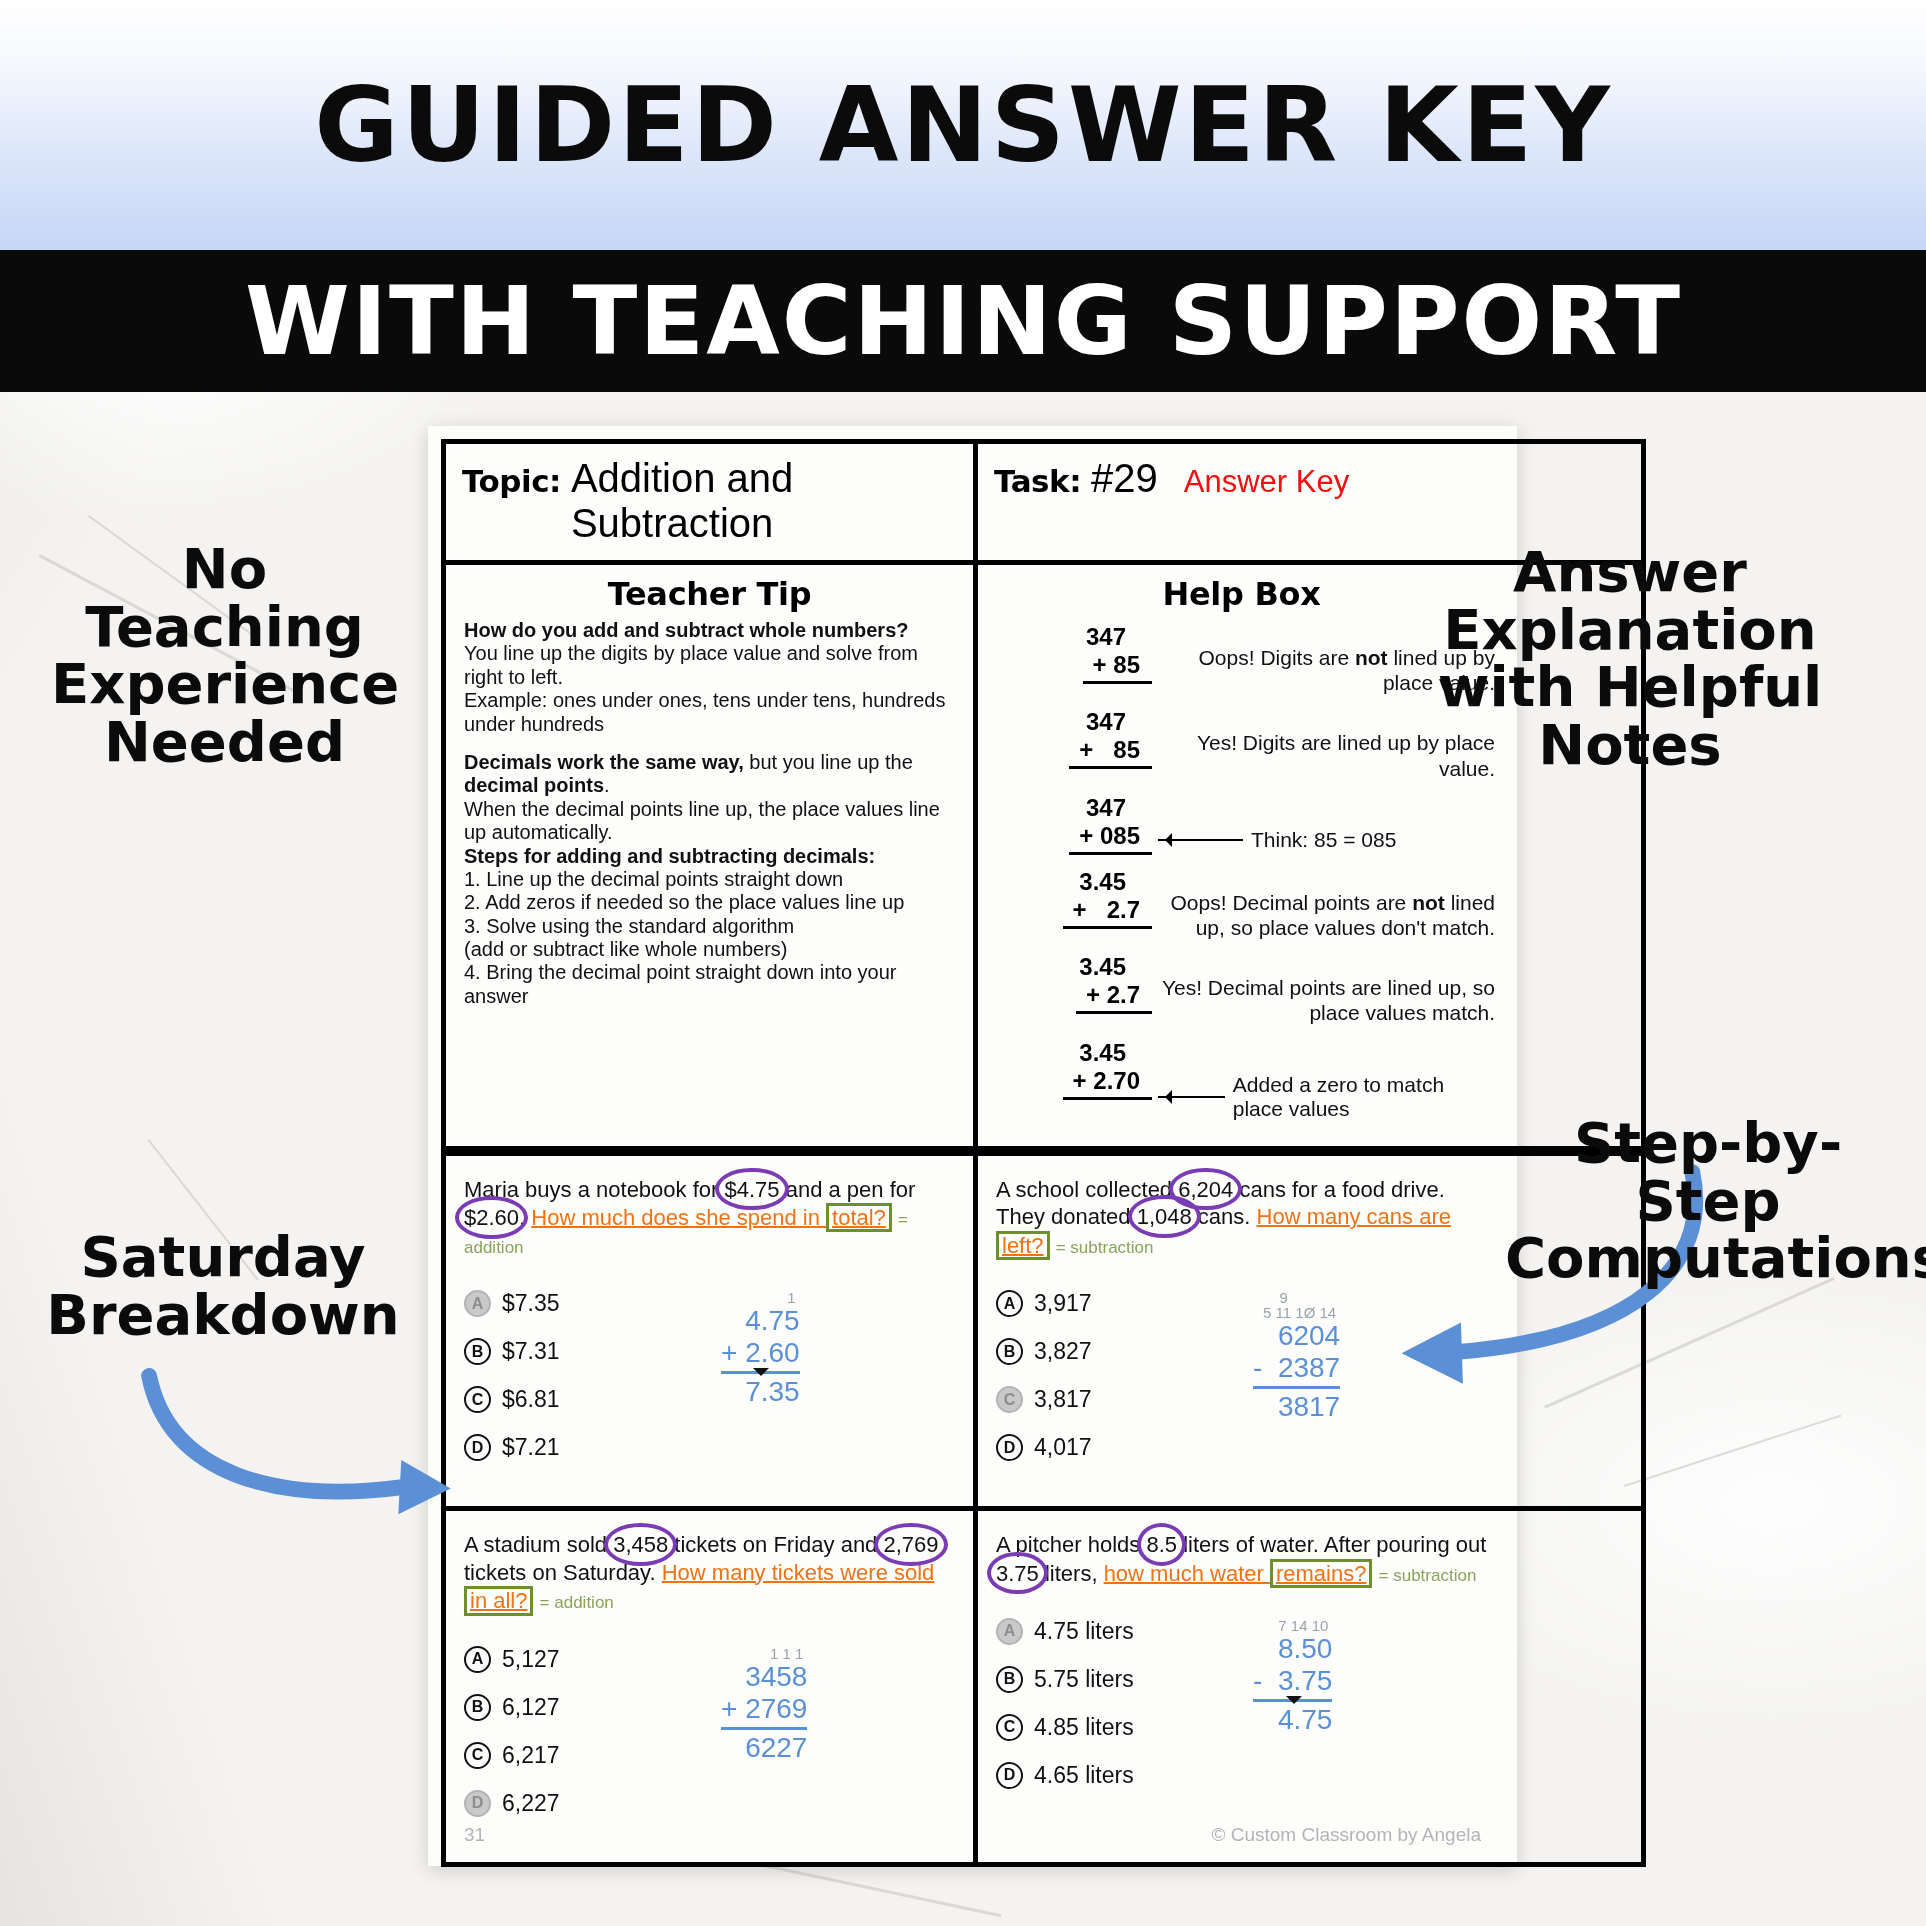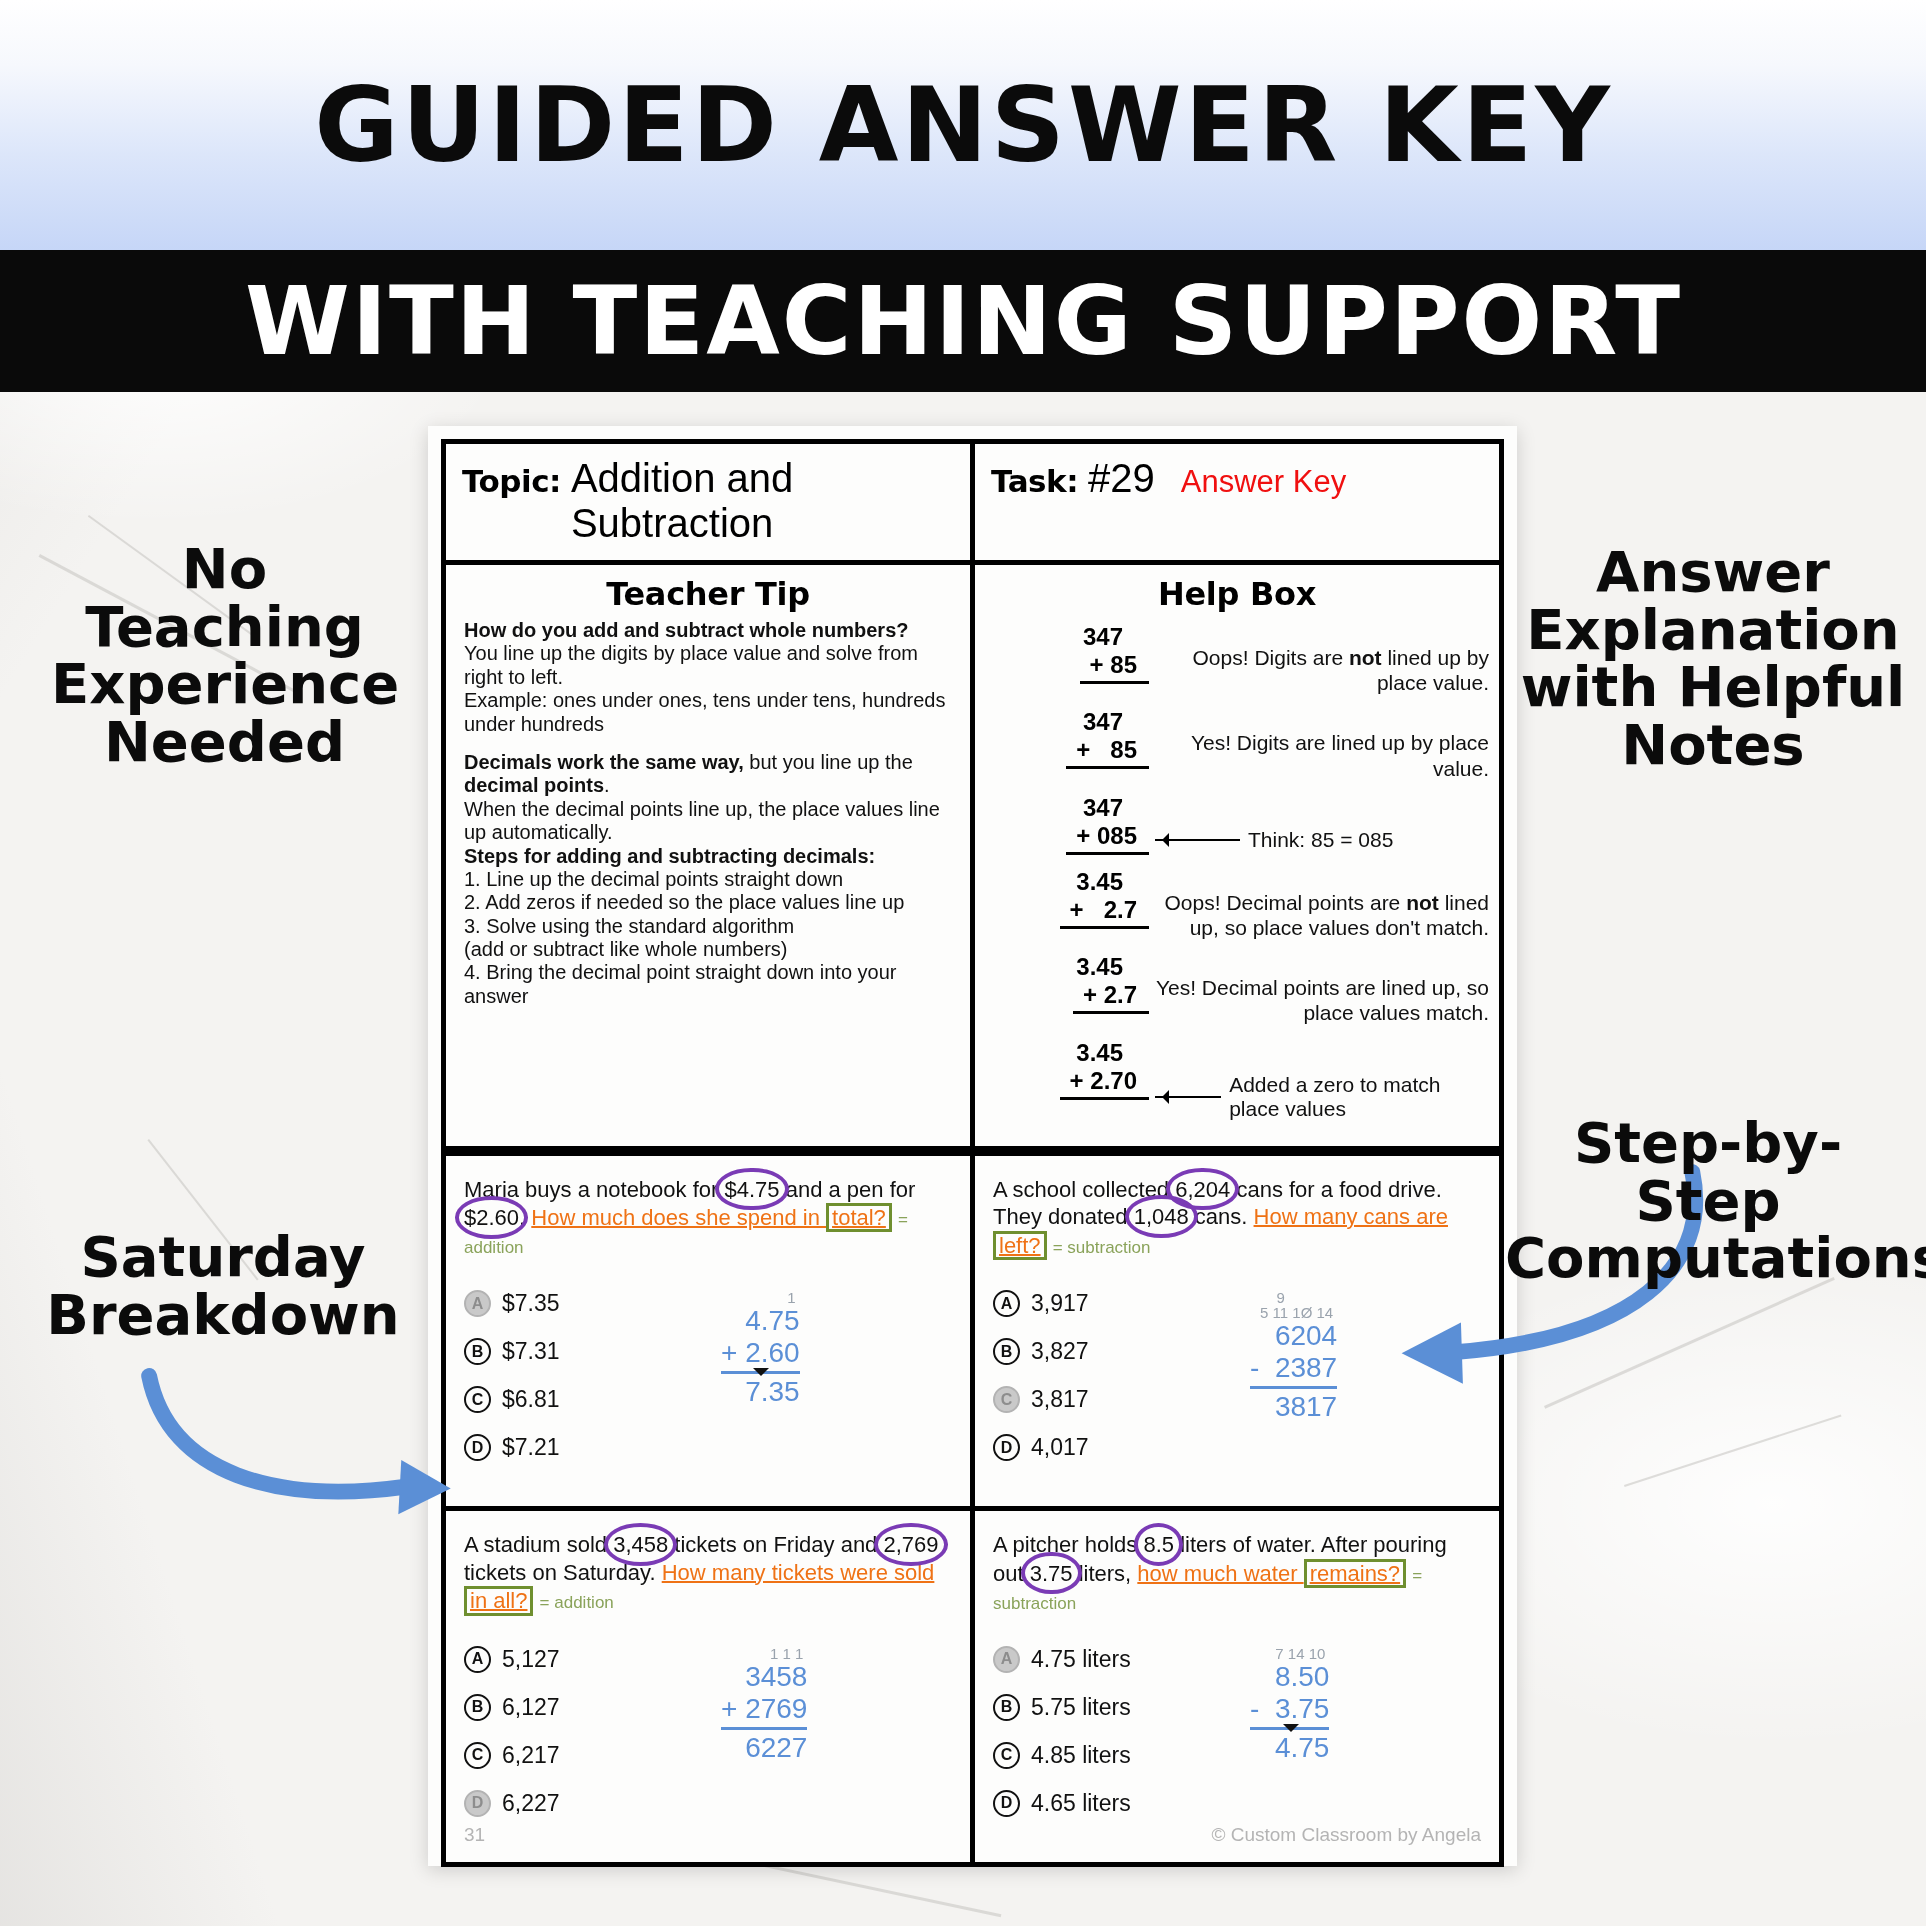--- a/index.html
+++ b/index.html
@@ -67,21 +67,21 @@
     position: absolute;
     left: 428px; top: 426px;
     width: 1089px; height: 1440px;
     background: #fdfdfc;
     box-shadow: 0 4px 18px rgba(0,0,0,.16);
     z-index: 3;
     padding: 13px 13px 0 13px;
   }
   .sheet {
     border: 5px solid #000;
-    width: 1063px;
+    width: 1205px;
   }
 
   
   .hdr { display: flex; border-bottom: 5px solid #000; }
   .hdr-cell { padding: 12px 16px 14px 16px; display: flex; align-items: baseline; }
   .hdr-left { width: 532px; border-right: 5px solid #000; }
   .hdr-right { width: 527px; }
   .lbl-bold {
     font-family: "DejaVu Sans", sans-serif; font-weight: 700;
     font-size: 31px; color: #000; letter-spacing:-0.5px;
@@ -161,21 +161,21 @@
     font-size:19px; color:#b4b4b4;
   }
 
   
   .anno {
     position:absolute; z-index:5;
     font-family:"DejaVu Sans", sans-serif; font-weight:700;
     color:#0b0b0b; text-align:center; line-height:1.03;
   }
   .a1 { left: 51px;  top: 540px;  width: 347px; font-size: 56px; }
-  .a2 { left: 1515px;top: 543px;  width: 396px; font-size: 56px; }
+  .a2 { left: 1432px;top: 543px;  width: 396px; font-size: 56px; }
   .a3 { left: 40px;  top: 1228px; width: 366px; font-size: 56px; }
   .a4 { left: 1505px;top: 1114px; width: 406px; font-size: 56px; }
 
   .curve { position:absolute; z-index:4; pointer-events:none; }
 </style>
 </head>
 <body>
 
 <div class="marble"></div>
 <div class="vein v1"></div>

